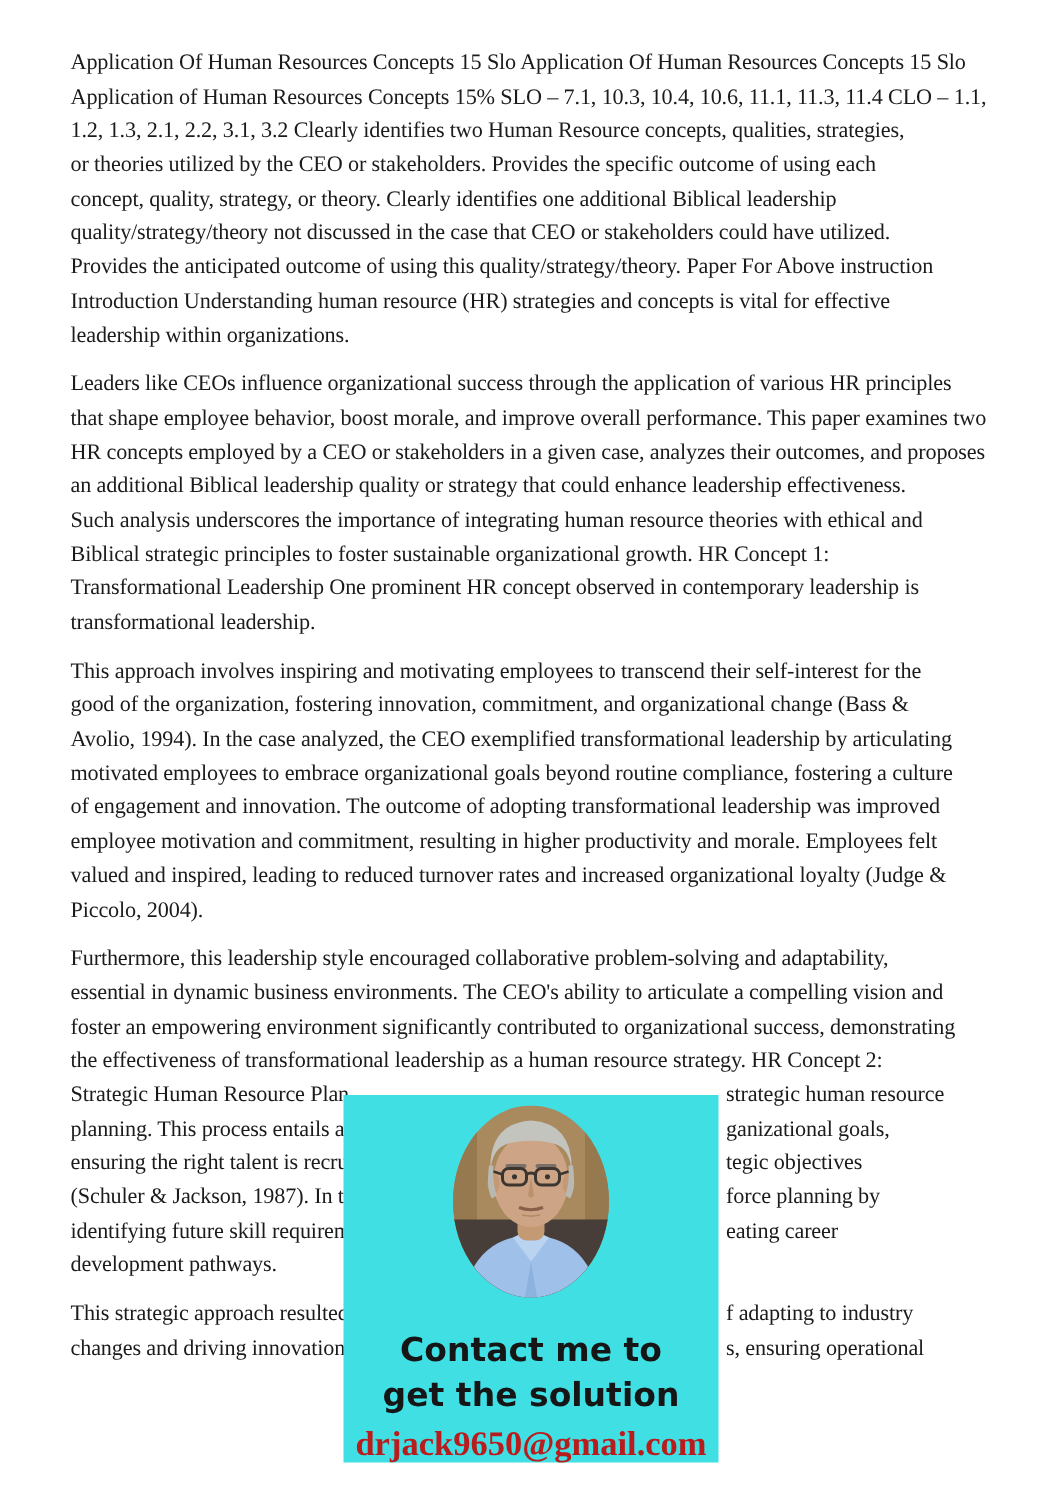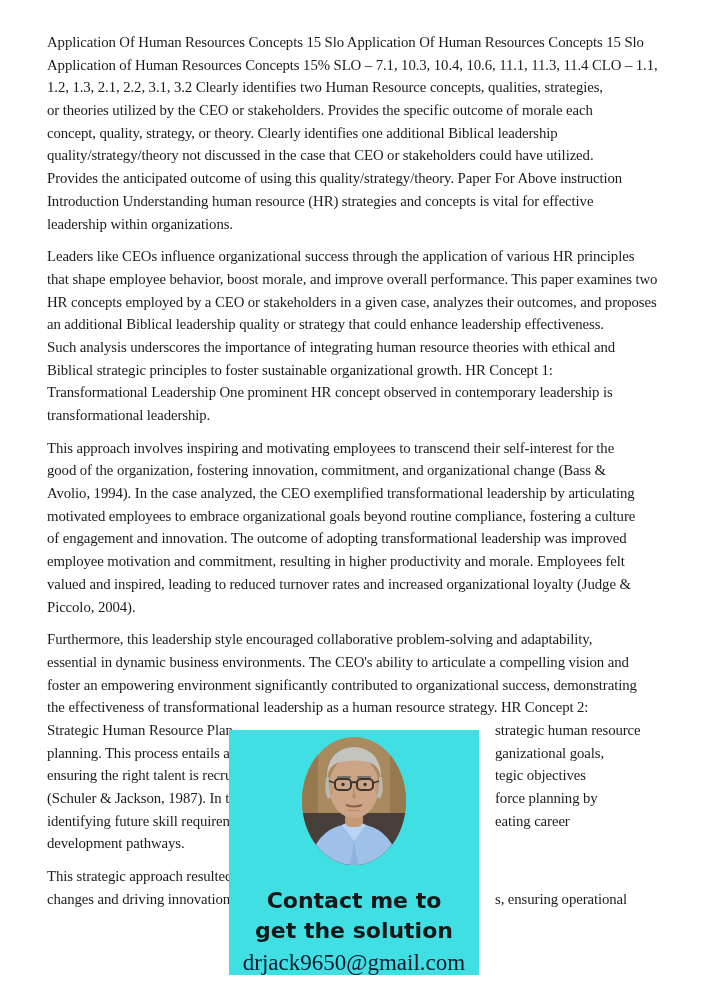--- a/index.html
+++ b/index.html
@@ -8,48 +8,48 @@
     background:#ffffff;
     font-family:"Liberation Serif", serif;
   }
   .doc{
     position:absolute;left:47px;top:31px;width:616px;
     font-size:14.8px;line-height:22.7px;color:#1b1b1b;
     letter-spacing:-0.1px;
   }
   .para{margin:0 0 10px 0;}
   .line{white-space:nowrap;position:relative;height:22.7px;}
-  .frag-right{position:absolute;left:448px;top:0;}
+  .frag-right{position:absolute;left:437px;top:0;}
   .overlay{
     position:absolute;left:229px;top:730px;width:250px;height:245px;
     text-align:center;z-index:5;
   }
   .portrait{
     width:104px;height:128px;margin:7px auto 0 auto;display:block;
   }
   .caption{
     font-family:"DejaVu Sans", sans-serif;
     font-weight:bold;font-size:22px;line-height:30px;color:#161616;
     margin-top:21px;
   }
   .email{
     font-family:"Liberation Serif", serif;
-    font-weight:normal;font-size:23px;line-height:30px;color:#0f172a;
+    font-weight:bold;font-size:23px;line-height:30px;color:#b91c1c;
     margin-top:2px;
   }
 </style>
 </head>
 <body style="background: rgb(255, 255, 255);">
 
 <div class="doc" id="doc" style="color: rgb(27, 27, 27);">
     <div class="para">
       <div class="line">Application Of Human Resources Concepts 15 Slo Application Of Human Resources Concepts 15 Slo</div>
       <div class="line">Application of Human Resources Concepts 15% SLO – 7.1, 10.3, 10.4, 10.6, 11.1, 11.3, 11.4 CLO – 1.1,</div>
       <div class="line">1.2, 1.3, 2.1, 2.2, 3.1, 3.2 Clearly identifies two Human Resource concepts, qualities, strategies,</div>
-      <div class="line">or theories utilized by the CEO or stakeholders. Provides the specific outcome of morale each</div>
+      <div class="line">or theories utilized by the CEO or stakeholders. Provides the specific outcome of using each</div>
       <div class="line">concept, quality, strategy, or theory. Clearly identifies one additional Biblical leadership</div>
       <div class="line">quality/strategy/theory not discussed in the case that CEO or stakeholders could have utilized.</div>
       <div class="line">Provides the anticipated outcome of using this quality/strategy/theory. Paper For Above instruction</div>
       <div class="line">Introduction Understanding human resource (HR) strategies and concepts is vital for effective</div>
       <div class="line">leadership within organizations.</div>
     </div>
     <div class="para">
       <div class="line">Leaders like CEOs influence organizational success through the application of various HR principles</div>
       <div class="line">that shape employee behavior, boost morale, and improve overall performance. This paper examines two</div>
       <div class="line">HR concepts employed by a CEO or stakeholders in a given case, analyzes their outcomes, and proposes</div>
@@ -75,21 +75,21 @@
       <div class="line">foster an empowering environment significantly contributed to organizational success, demonstrating</div>
       <div class="line">the effectiveness of transformational leadership as a human resource strategy. HR Concept 2:</div>
       <div class="line"><span class="frag-left">Strategic Human Resource Plan</span><span class="frag-right">strategic human resource</span></div>
       <div class="line"><span class="frag-left">planning. This process entails al</span><span class="frag-right">ganizational goals,</span></div>
       <div class="line"><span class="frag-left">ensuring the right talent is recru</span><span class="frag-right">tegic objectives</span></div>
       <div class="line"><span class="frag-left">(Schuler &amp; Jackson, 1987). In th</span><span class="frag-right">force planning by</span></div>
       <div class="line"><span class="frag-left">identifying future skill requirem</span><span class="frag-right">eating career</span></div>
       <div class="line">development pathways.</div>
     </div>
     <div class="para">
-      <div class="line"><span class="frag-left">This strategic approach resulted</span></div>
+      <div class="line"><span class="frag-left">This strategic approach resulted</span><span class="frag-right">f adapting to industry</span></div>
       <div class="line"><span class="frag-left">changes and driving innovation.</span><span class="frag-right">s, ensuring operational</span></div>
     </div>
   </div>
 
 <div class="overlay" id="overlay" style="background: rgb(63, 223, 228);">
   <svg class="portrait" viewBox="0 0 104 128" xmlns="http://www.w3.org/2000/svg">
     <defs>
       <clipPath id="ovalClip">
           <ellipse cx="52" cy="64" rx="52" ry="64"></ellipse>
         </clipPath>

